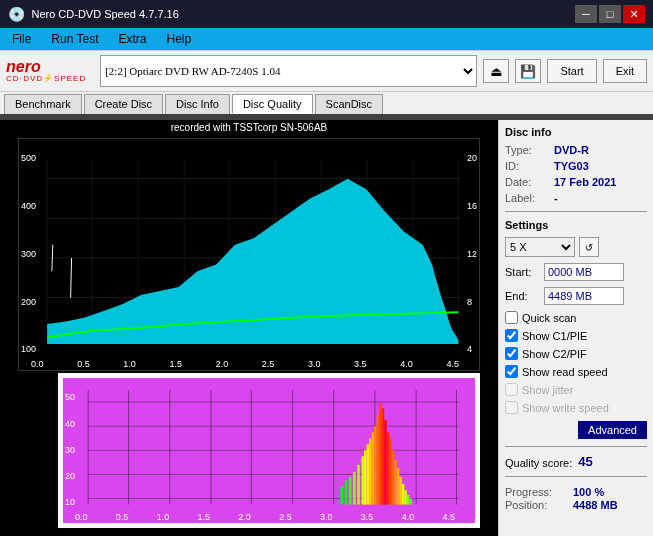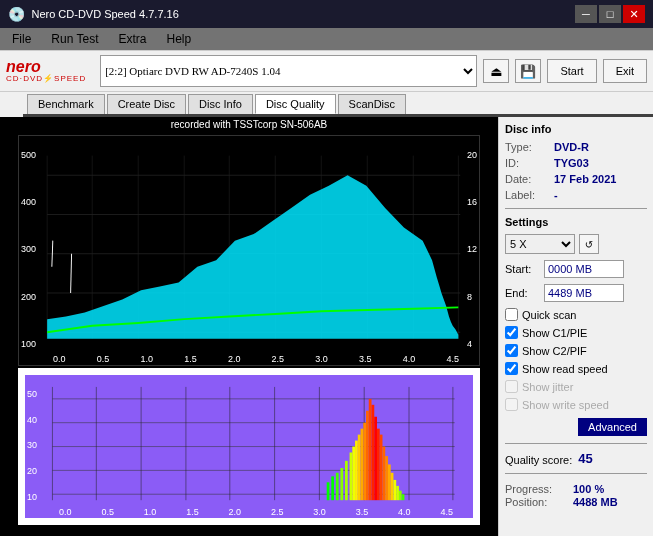--- a/index.html
+++ b/index.html
@@ -28,21 +28,21 @@
       background: #555;
       color: white;
       border: none;
       font-size: 11px;
       cursor: pointer;
       display: flex; align-items: center; justify-content: center;
     }
     .titlebar-btn.close { background: #c00; }
     
     .menubar {
-      background: #737373;
+      background: #0ea5e9;
       display: flex;
       gap: 12px;
       padding: 3px 8px;
       border-bottom: 1px solid #ccc;
       font-size: 12px;
     }
     .menubar span { cursor: pointer; padding: 1px 4px; }
     
     .toolbar {
       background: #f0f0f0;
@@ -74,23 +74,22 @@
       height: 24px; padding: 0 12px;
       border: 1px solid #999;
       background: #f5f5f5;
       cursor: pointer;
       font-size: 11px;
     }
     
     .tabbar {
       display: flex;
       background: #f0f0f0;
-      border-bottom: 3px solid #404040;
+      border-bottom: 6px solid #404040;
       padding: 0 4px;
-      margin-left: 23px;
     }
     .tab {
       padding: 3px 10px;
       border: 1px solid #999;
       border-bottom: none;
       background: #e0e0e0;
       cursor: pointer;
       font-size: 11px;
       margin-right: 2px;
       margin-top: 2px;
@@ -127,22 +126,23 @@
     .chart-top {
       flex: 1.6;
       position: relative;
       border: 1px solid #333;
       background: black;
       margin-bottom: 2px;
     }
     .chart-bottom {
       flex: 1;
       position: relative;
-      border: 7px solid #ffffff;
-      background: #8b5cf6;
+      border: 5px solid #ffffff;
+      background: #d946ef;
+      margin-left: 40px;
     }
     
     .right-panel {
       width: 155px;
       background: #f0f0f0;
       padding: 6px;
       border-left: 1px solid #ccc;
       display: flex;
       flex-direction: column;
       gap: 4px;
@@ -243,21 +243,21 @@
       bottom: 16px;
       display: flex;
       flex-direction: column;
       justify-content: space-between;
       color: white;
       font-size: 9px;
     }
     .x-axis-labels {
       position: absolute;
       bottom: 1px;
-      left: 34px;
+      left: 12px;
       right: 20px;
       display: flex;
       justify-content: space-between;
       color: white;
       font-size: 9px;
     }
     .y-axis-labels-left {
       position: absolute;
       left: 2px;
       top: 14px;

